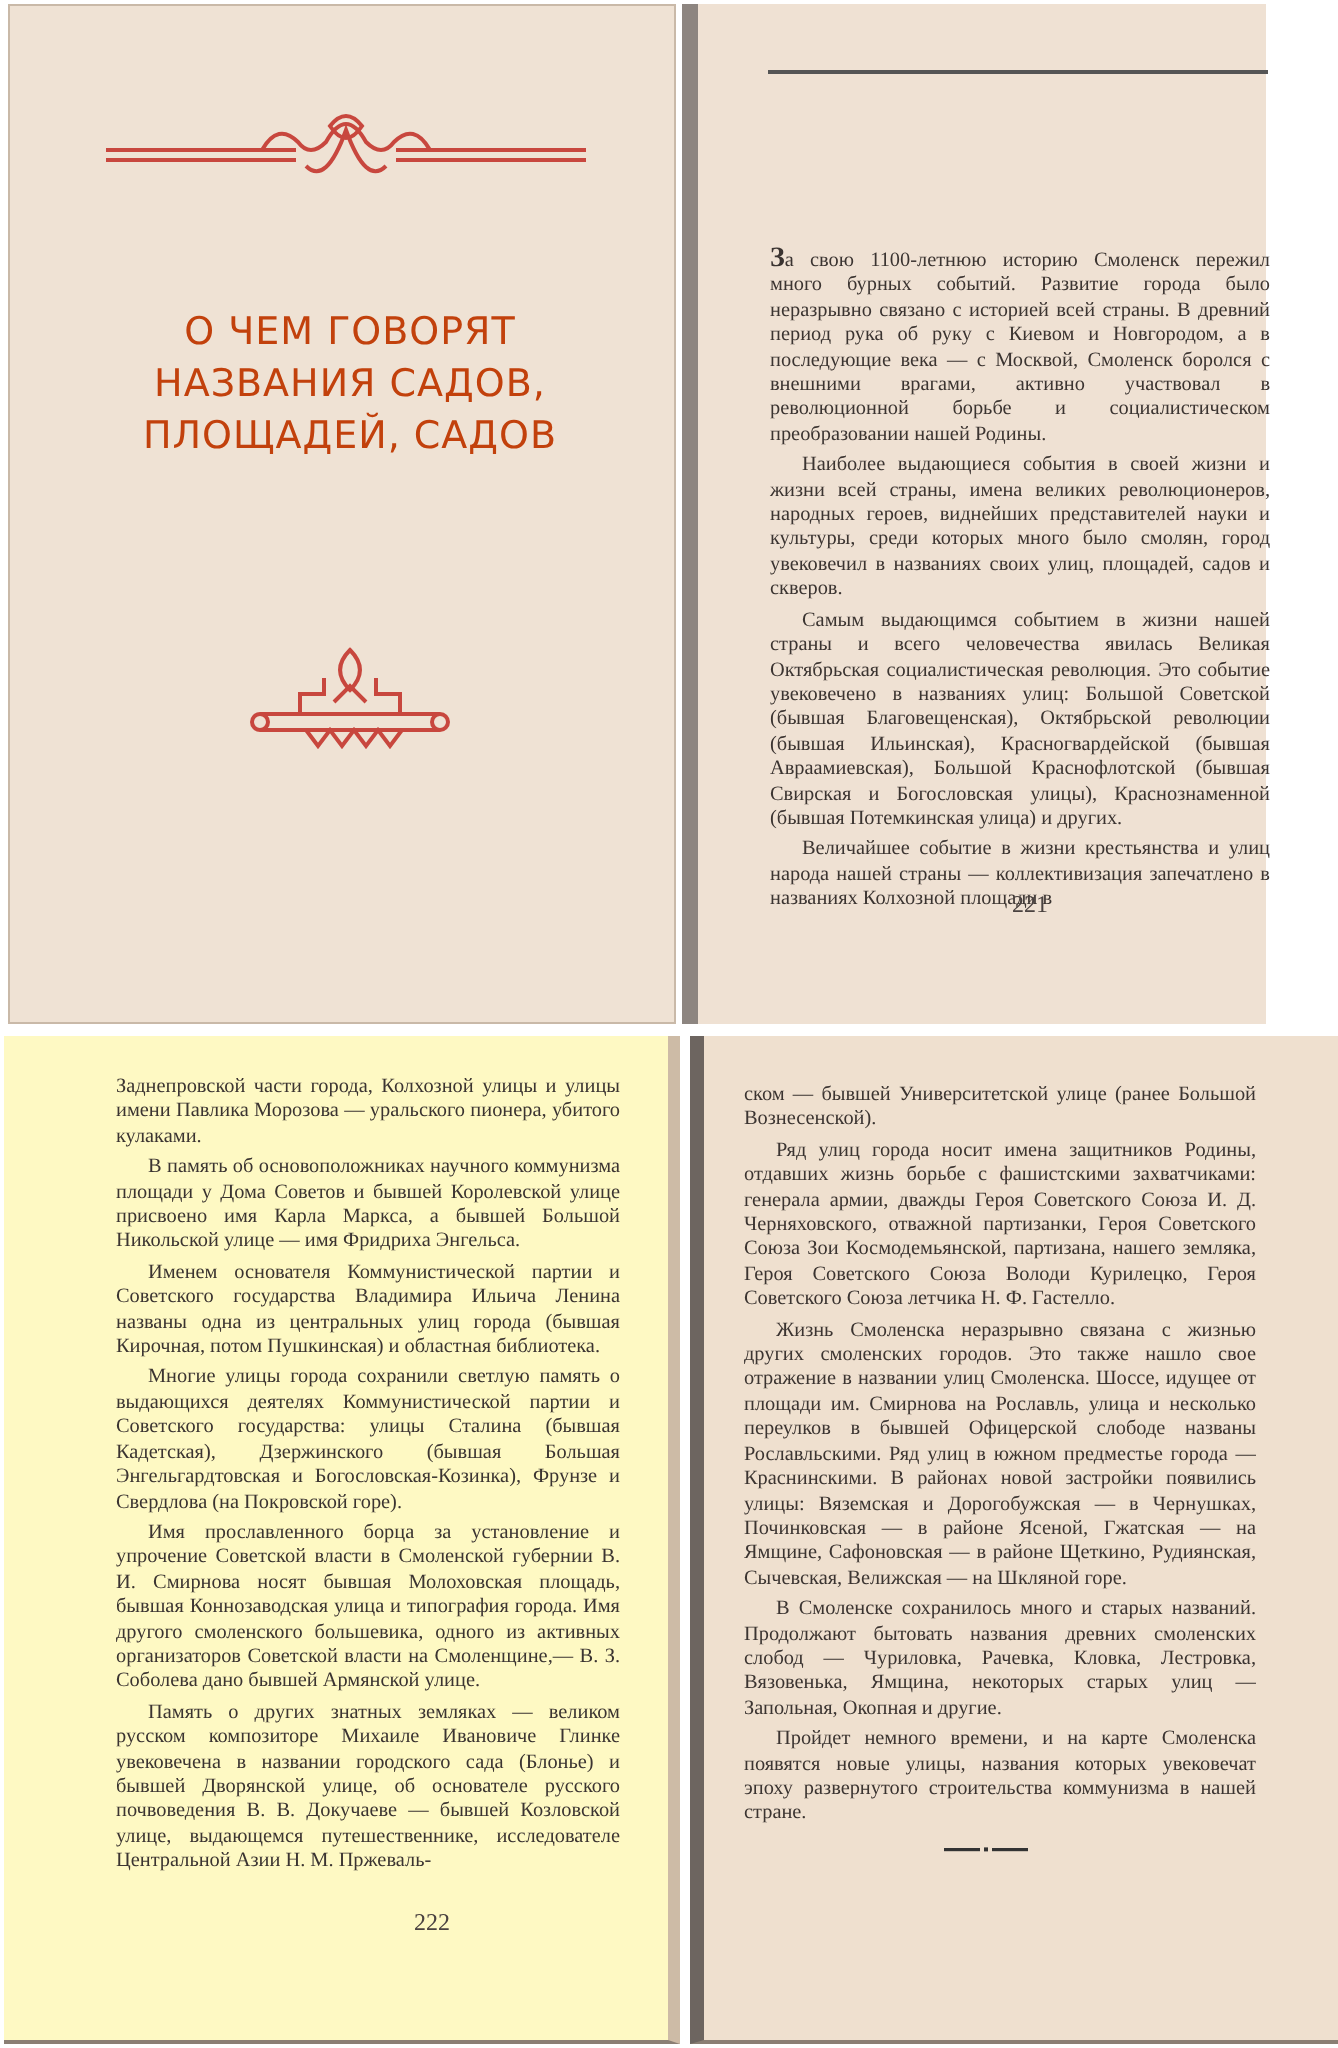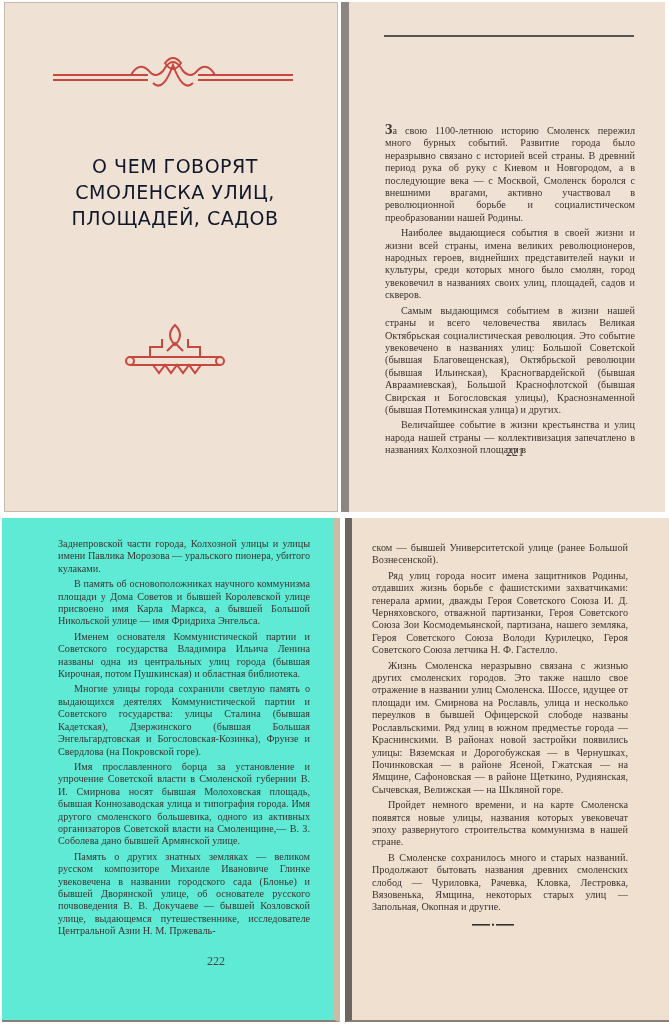--- a/index.html
+++ b/index.html
@@ -1,31 +1,31 @@
 <!DOCTYPE html>
 <html><head>
 <meta charset="utf-8">
 <style>
   html, body { margin:0; padding:0; background:#fff; }
   body { width:669px; height:1024px; position:relative; overflow:hidden;
          font-family:"Liberation Serif", serif; color:#3a3230; }
   .page { position:absolute; box-sizing:border-box; }
   #p1 { left:4px; top:2px; width:334px; height:510px; background:#efe2d4;
         border:1px solid #c9b9a8; }
-  #p2 { left:341px; top:2px; width:324px; height:510px; background:#efe1d3;
+  #p2 { left:341px; top:2px; width:292px; height:510px; background:#efe1d3;
         border-left:8px solid #8d8580; }
-  #p3 { left:2px; top:518px; width:338px; height:504px; background:#5eead4;
+  #p3 { left:2px; top:518px; width:338px; height:504px; background:#fef9c3;
         border-right:6px solid #cdbba6; border-bottom:2px solid #8a7f74; }
   #p4 { left:345px; top:518px; width:324px; height:504px; background:#efe0cf;
         border-left:7px solid #6d6560; border-bottom:2px solid #8a7f74; }
 
   .orn-top { position:absolute; left:48px; top:52px; width:240px; height:40px; }
   .title { position:absolute; left:20px; top:150px; width:300px; text-align:center;
            font-family:"DejaVu Sans", sans-serif; font-size:19px; line-height:26px;
-           letter-spacing:0.5px; color:#0f172a; }
+           letter-spacing:0.5px; color:#c2410c; }
   .title div { white-space:nowrap; }
   .orn-mid { position:absolute; left:120px; top:318px; width:100px; height:60px; }
 
   .rule { position:absolute; left:35px; top:33px; width:250px; height:3px;
           border-top:2px solid #555; }
 
   .text { position:absolute; font-size:10.2px; line-height:12.4px;
           text-align:justify; color:#3b3431; }
   .text p { margin:0; text-indent:16px; }
   .text p.first { text-indent:0; }
@@ -44,21 +44,21 @@
         <line x1="0" y1="25" x2="95" y2="25"></line>
       <line x1="145" y1="20" x2="240" y2="20"></line>
         <line x1="145" y1="25" x2="240" y2="25"></line>
       <path d="M78 20 q8 -14 18 -4 q6 8 14 0 q10 -18 20 0 q8 8 14 0 q10 -10 18 4"></path>
       <path d="M100 28 q10 10 20 -18 q10 28 20 18"></path>
       <path d="M112 8 q8 -10 16 0 q-8 12 -16 0z"></path>
     </g>
   </svg>
   <div class="title">
     <div>О ЧЕМ ГОВОРЯТ</div>
-    <div>СМОЛЕНСКА УЛИЦ,</div>
+    <div>НАЗВАНИЯ САДОВ,</div>
     <div>ПЛОЩАДЕЙ, САДОВ</div>
   </div>
   <svg class="orn-mid" viewBox="0 0 100 60">
     <g fill="none" stroke="#c8473e" stroke-width="2">
       <path d="M5 36 h90 M5 44 h90"></path>
       <circle cx="5" cy="40" r="4"></circle>
         <circle cx="95" cy="40" r="4"></circle>
       <path d="M25 36 v-10 h12 v-8 M75 36 v-10 h-12 v-8"></path>
       <path d="M50 4 q-10 10 0 20 q10 -10 0 -20z"></path>
       <path d="M42 30 l8 -8 l8 8"></path>
@@ -88,21 +88,21 @@
     <p>Память о других знатных земляках — великом русском композиторе Михаиле Ивановиче Глинке увековечена в названии городского сада (Блонье) и бывшей Дворянской улице, об основателе русского почвоведения В. В. Докучаеве — бывшей Козловской улице, выдающемся путешественнике, исследователе Центральной Азии Н. М. Пржеваль-</p>
   </div>
   <div class="pnum" style="left:173px; top:436px;margin-left:32px;">222</div>
 </div>
 
 <div class="page" id="p4">
   <div class="text" style="left:20px; top:24px; width:256px;">
     <p class="first">ском — бывшей Университетской улице (ранее Большой Вознесенской).</p>
     <p>Ряд улиц города носит имена защитников Родины, отдавших жизнь борьбе с фашистскими захватчиками: генерала армии, дважды Героя Советского Союза И. Д. Черняховского, отважной партизанки, Героя Советского Союза Зои Космодемьянской, партизана, нашего земляка, Героя Советского Союза Володи Курилецко, Героя Советского Союза летчика Н. Ф. Гастелло.</p>
     <p>Жизнь Смоленска неразрывно связана с жизнью других смоленских городов. Это также нашло свое отражение в названии улиц Смоленска. Шоссе, идущее от площади им. Смирнова на Рославль, улица и несколько переулков в бывшей Офицерской слободе названы Рославльскими. Ряд улиц в южном предместье города — Краснинскими. В районах новой застройки появились улицы: Вяземская и Дорогобужская — в Чернушках, Починковская — в районе Ясеной, Гжатская — на Ямщине, Сафоновская — в районе Щеткино, Рудиянская, Сычевская, Велижская — на Шкляной горе.</p>
+    <p>В Смоленске сохранилось много и старых названий. Продолжают бытовать названия древних смоленских слобод — Чуриловка, Рачевка, Кловка, Лестровка, Вязовенька, Ямщина, некоторых старых улиц — Запольная, Окопная и другие.</p>
     <p>Пройдет немного времени, и на карте Смоленска появятся новые улицы, названия которых увековечат эпоху развернутого строительства коммунизма в нашей стране.</p>
-    <p>В Смоленске сохранилось много и старых названий. Продолжают бытовать названия древних смоленских слобод — Чуриловка, Рачевка, Кловка, Лестровка, Вязовенька, Ямщина, некоторых старых улиц — Запольная, Окопная и другие.</p>
   </div>
   <svg class="endmark" style="left:120px; top:405px;" viewBox="0 0 42 3">
     <rect x="0" y="1" width="18" height="1.6" fill="#333"></rect>
     <rect x="20" y="0.7" width="2" height="2" fill="#333"></rect>
     <rect x="24" y="1" width="18" height="1.6" fill="#333"></rect>
   </svg>
 </div>
 
 </body></html>

